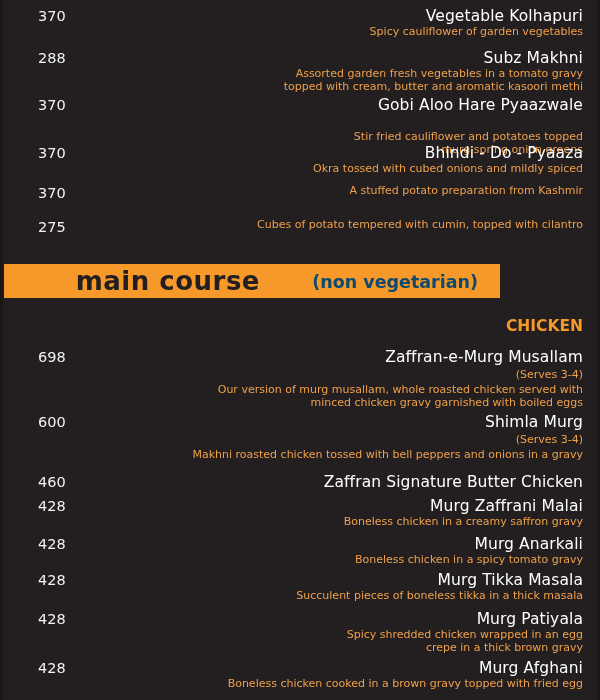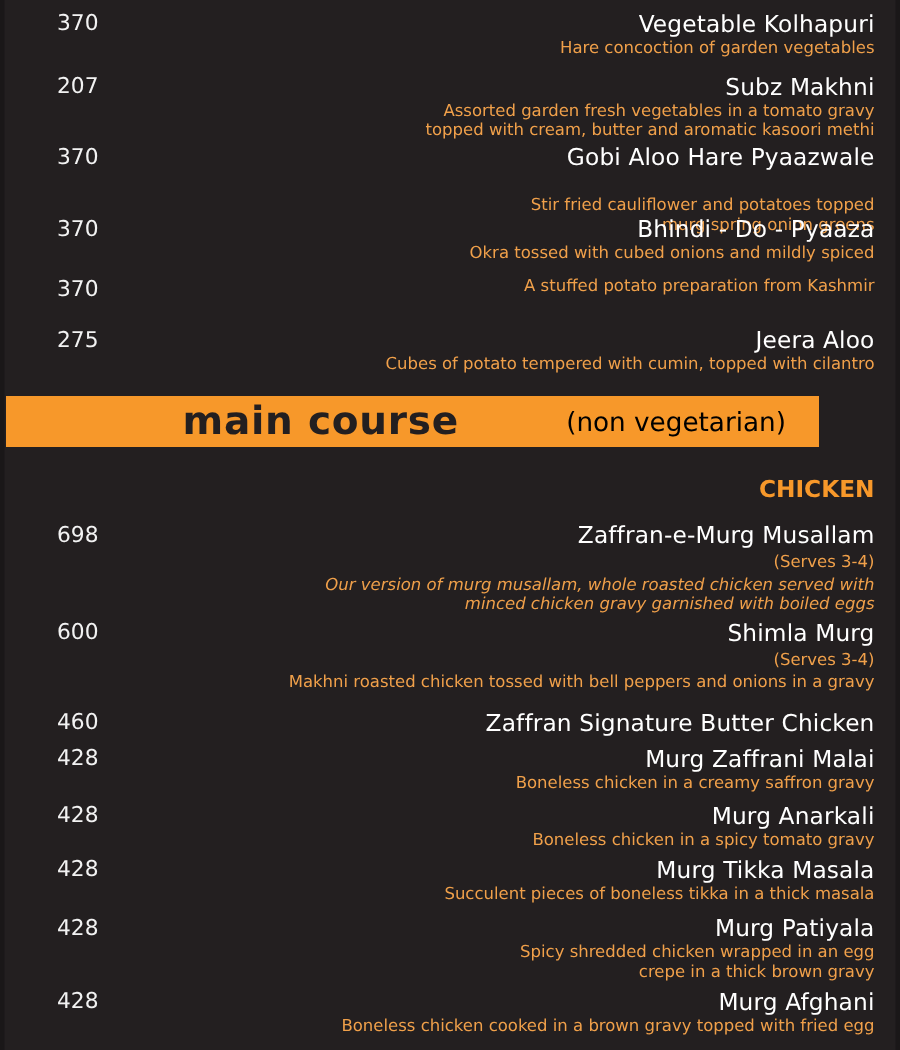--- a/index.html
+++ b/index.html
@@ -22,54 +22,54 @@
   .text { position: absolute; right: 17px; top: 0; text-align: right; }
   .name {
     color: #ffffff; font-size: 15.5px; line-height: 18px; white-space: nowrap;
     letter-spacing: 0.1px;
   }
   .serves, .desc {
     color: #f0a04a; font-size: 11px; line-height: 13px; white-space: nowrap;
   }
   .desc-line { display: block; }
   .section-bar {
-    position: absolute; left: 4px; top: 264px; width: 542px; height: 34px;
+    position: absolute; left: 4px; top: 264px; width: 496px; height: 34px;
     background: #f7982a;
   }
   .section-title {
     position: absolute; right: 240px; top: 1px;
     color: #231f20; font-size: 26px; font-weight: bold; line-height: 32px;
     letter-spacing: 0.5px;
   }
   .section-sub {
     position: absolute; right: 22px; top: 6px;
-    color: #000000; font-size: 17.5px; font-weight: normal; line-height: 24px;
+    color: #0c4a6e; font-size: 17.5px; font-weight: bold; line-height: 24px;
   }
   .category {
     position: absolute; right: 17px; top: 316px;
     color: #f7982a; font-size: 15.5px; font-weight: bold; line-height: 20px;
   }
 </style>
 </head>
 <body>
 
 <div class="frame"></div>
 
 <div id="veg-list">
     <div class="item" style="top: 7px;">
       <div class="price">370</div>
       <div class="text">
         <div class="name">Vegetable Kolhapuri</div>
         <div class="desc" style="margin-top: 0px;">
-          <span class="desc-line">Hare concoction of garden vegetables</span>
+          <span class="desc-line">Spicy cauliflower of garden vegetables</span>
         </div>
       </div>
     </div>
     <div class="item" style="top: 49px;">
-      <div class="price">207</div>
+      <div class="price">288</div>
       <div class="text">
         <div class="name">Subz Makhni</div>
         <div class="desc" style="margin-top: 0px;">
           <span class="desc-line">Assorted garden fresh vegetables in a tomato gravy</span>
           <span class="desc-line">topped with cream, butter and aromatic kasoori methi</span>
         </div>
       </div>
     </div>
     <div class="item" style="top: 96px;">
       <div class="price">370</div>
@@ -94,42 +94,41 @@
       <div class="price">370</div>
       <div class="text">
         <div class="desc" style="margin-top: 0px;">
           <span class="desc-line">A stuffed potato preparation from Kashmir</span>
         </div>
       </div>
     </div>
     <div class="item" style="top: 218px;">
       <div class="price">275</div>
       <div class="text">
-        <div class="name">Jeera Aloo</div>
         <div class="desc" style="margin-top: 0px; text-align: center;">
           <span class="desc-line">Cubes of potato tempered with cumin, topped with cilantro</span>
         </div>
       </div>
     </div>
   </div>
 
 <div class="section-bar">
   <span class="section-title">main course</span>
   <span class="section-sub">(non vegetarian)</span>
 </div>
 
 <div class="category">CHICKEN</div>
 
 <div id="chicken-list">
     <div class="item" style="top: 348px;">
       <div class="price">698</div>
       <div class="text">
         <div class="name">Zaffran-e-Murg Musallam</div>
         <div class="serves" style="margin-top: 2px;">(Serves 3-4)</div>
-        <div class="desc" style="margin-top: 2px; font-style: italic;">
+        <div class="desc" style="margin-top: 2px;">
           <span class="desc-line">Our version of murg musallam, whole roasted chicken served with</span>
           <span class="desc-line">minced chicken gravy garnished with boiled eggs</span>
         </div>
       </div>
     </div>
     <div class="item" style="top: 413px;">
       <div class="price">600</div>
       <div class="text">
         <div class="name">Shimla Murg</div>
         <div class="serves" style="margin-top: 2px;">(Serves 3-4)</div>

